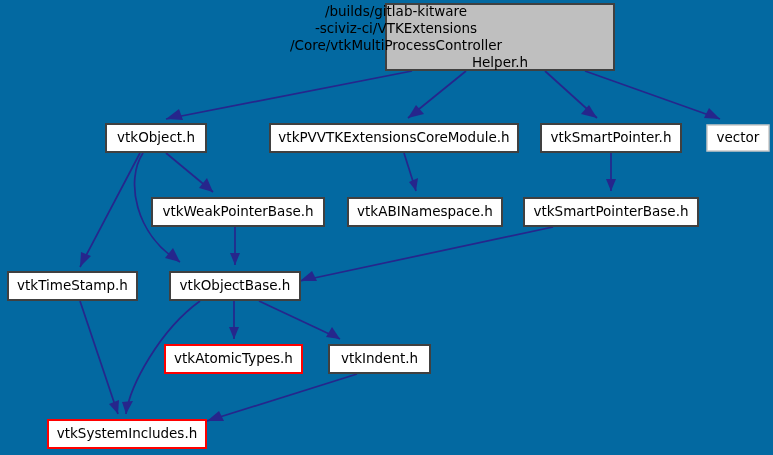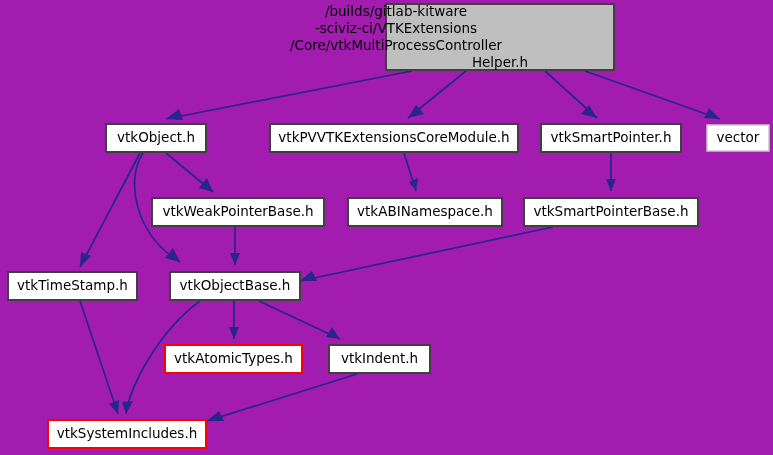--- a/index.html
+++ b/index.html
@@ -10,21 +10,21 @@
   body {
     width: 773px;
     height: 455px;
     overflow: hidden;
     font-family: "DejaVu Sans", sans-serif;
   }
   #graph-root {
     position: relative;
     width: 773px;
     height: 455px;
-    background: #a21caf;
+    background: #0369a1;
   }
   svg#dep-graph {
     display: block;
     width: 773px;
     height: 455px;
   }
   .node-box {
     fill: #ffffff;
     stroke: #404040;
     stroke-width: 2;

